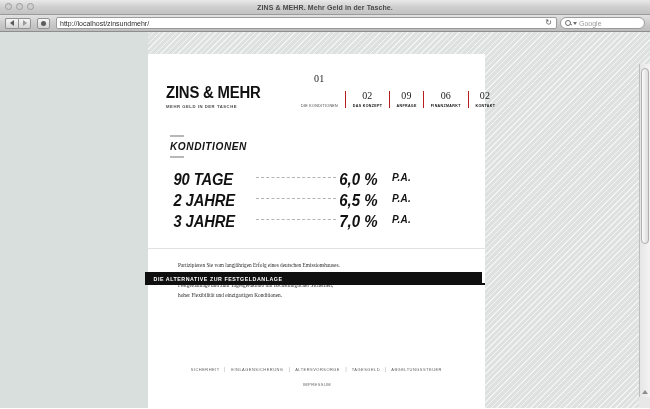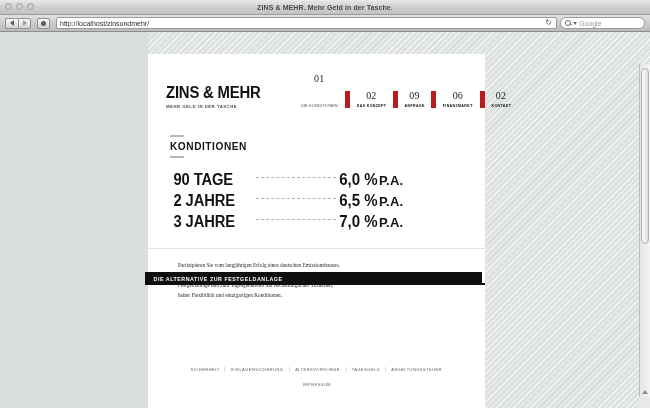--- a/index.html
+++ b/index.html
@@ -231,21 +231,21 @@
     display: flex;
     align-items: flex-end;
     margin-left: 30px;
     margin-bottom: 1px;
   }
   .nav-item {
     display: flex;
     flex-direction: column;
     align-items: center;
     padding: 0 6px;
-    border-left: 5px solid #b91c1c;
+    border-left: 1px solid #b91c1c;
     min-width: 30px;
     box-sizing: border-box;
     cursor: pointer;
   }
   .nav-item:first-child { border-left: none; padding-left: 2px; gap: 17px; }
   .nav-num {
     font-family: "Liberation Serif", serif;
     font-size: 10px;
     color: #1b1b1b;
     line-height: 1.05;
@@ -257,20 +257,21 @@
     color: #3d3d3d;
     margin-top: 2px;
     white-space: nowrap;
     transform: scaleX(0.95);
   }
   .nav-item.active .nav-label { font-weight: bold; color: #111; }
 
   
   .konditionen {
     padding: 26px 18px 0 22px;
+    font-style: italic;
   }
   .sec-rule {
     width: 14px;
     height: 2px;
     background: #b8b8b8;
     margin-bottom: 4px;
   }
   .sec-rule.under { margin-top: 4px; margin-bottom: 0; }
   .sec-title {
     font-size: 11px;
@@ -280,21 +281,21 @@
     line-height: 1;
     transform: scaleX(0.92);
     transform-origin: left center;
   }
 
   .rate-list {
     margin-top: 14px;
   }
   .rate-row {
     display: flex;
-    align-items: flex-end;
+    align-items: flex-start;
     margin-bottom: 5px;
   }
   .rate-term {
     font-size: 16px;
     font-weight: bold;
     letter-spacing: -0.1px;
     color: #121212;
     line-height: 1;
     white-space: nowrap;
     transform: scaleX(0.92);
@@ -313,24 +314,24 @@
   .rate-value {
     font-size: 16px;
     font-weight: bold;
     color: #121212;
     line-height: 1;
     white-space: nowrap;
     transform: scaleX(0.94);
     transform-origin: left baseline;
   }
   .rate-unit {
-    font-size: 13px;
+    font-size: 10px;
     font-weight: bold;
     color: #141414;
-    margin-left: 0;
+    margin-left: 13px;
     letter-spacing: 0.2px;
   }
 
   
   .intro-divider {
     margin: 18px 0 0 0;
     height: 1px;
     background: #e2e2e2;
   }
   .intro-text {

